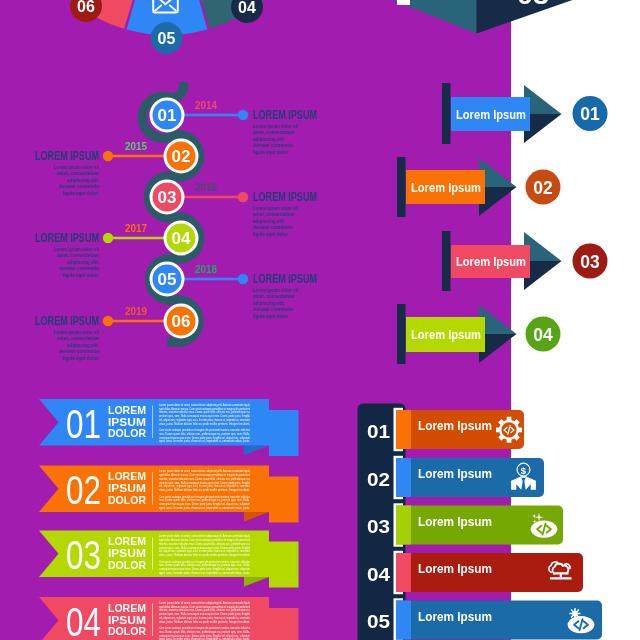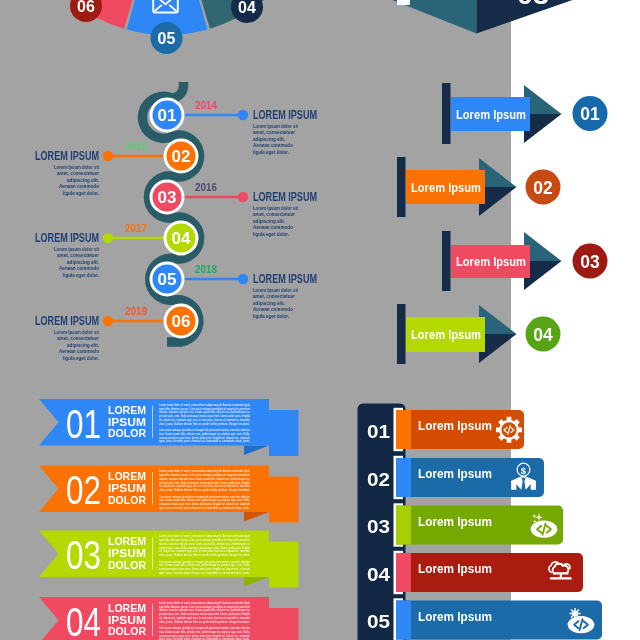--- a/index.html
+++ b/index.html
@@ -1,17 +1,17 @@
 <!DOCTYPE html>
 <html><head>
 <meta charset="utf-8">
 <style>
   html,body{margin:0;padding:0;background:#fff;}
   body{width:640px;height:640px;font-family:"Liberation Sans",sans-serif;overflow:hidden;position:relative;}
-  #stage{position:absolute;left:0;top:0;width:511px;height:640px;background:#a3a3a3;}
+  #stage{position:absolute;left:0;top:0;width:511px;height:640px;background:#a21caf;}
   svg.layer{display:block;position:absolute;left:0;top:0;}
   text{font-family:"Liberation Sans",sans-serif;}
 </style>
 </head>
 <body>
 
 <div id="stage">
 <svg class="layer" width="640" height="640" viewBox="0 0 640 640">
 <g>
 <path d="M124.11 28.78 A151 151 0 0 1 52.18 -17.93 L94.76 -54.3 A95 95 0 0 0 140.02 -24.91 Z" fill="#f04a63"></path>

